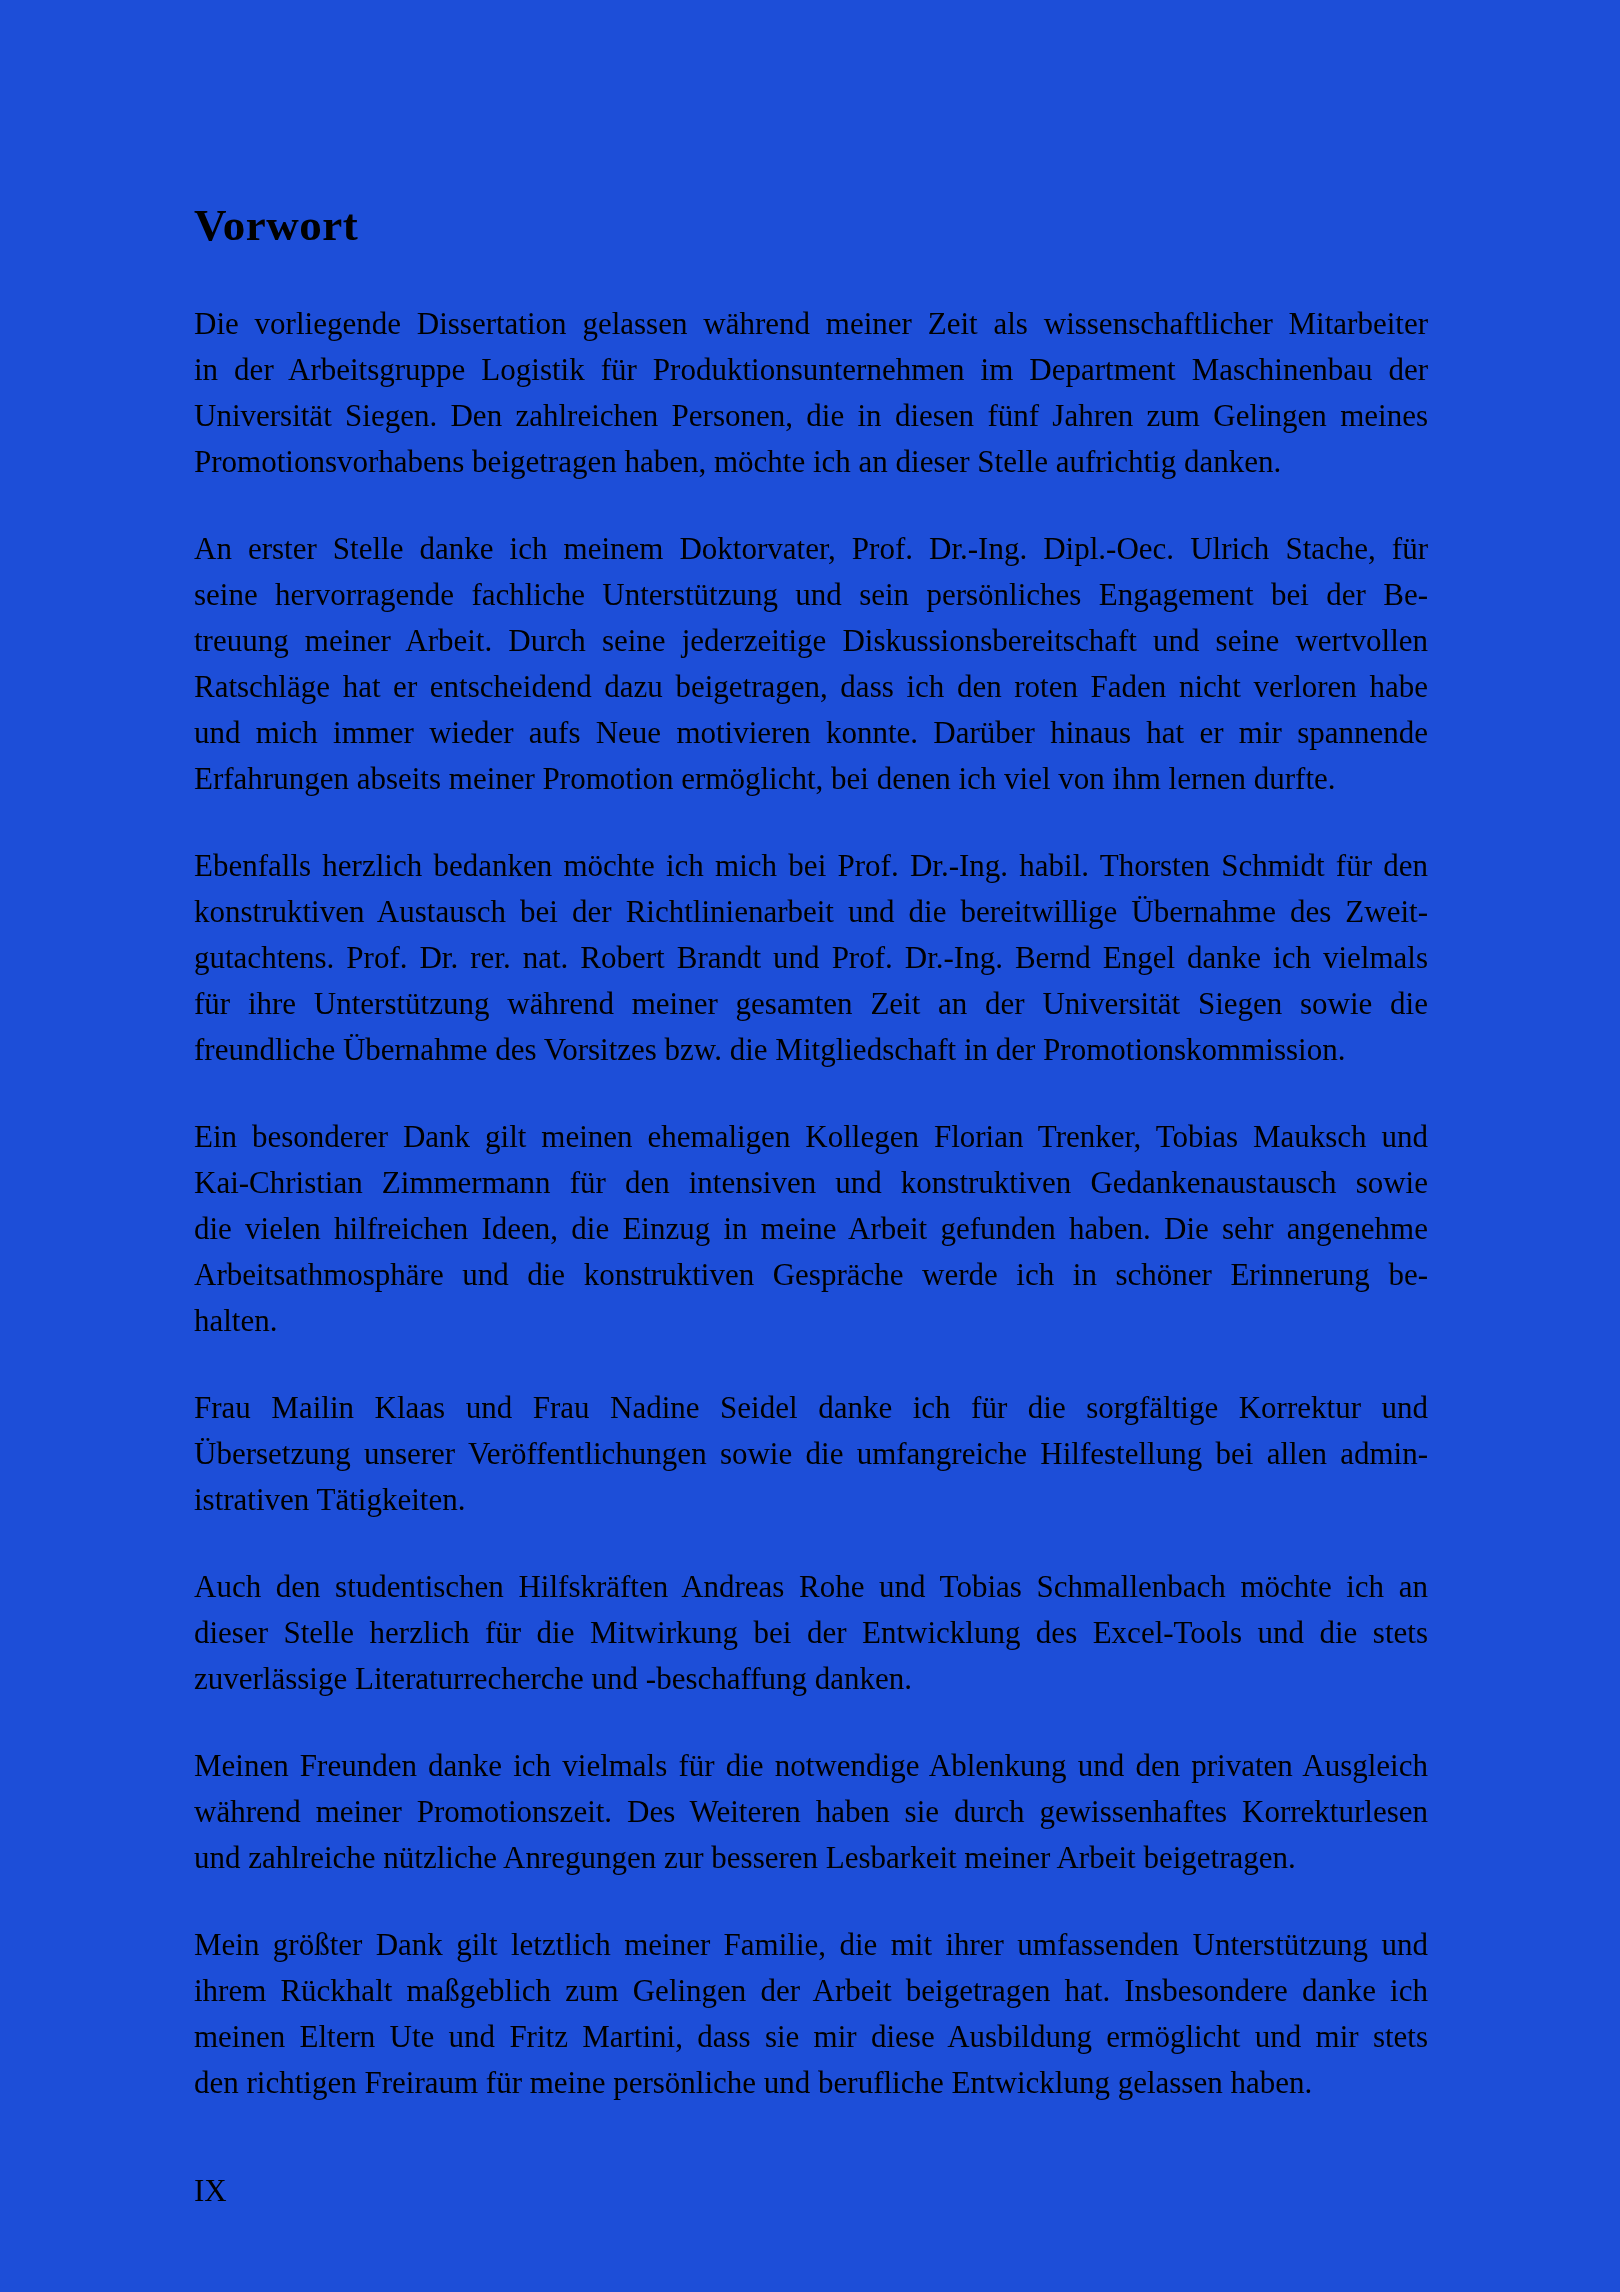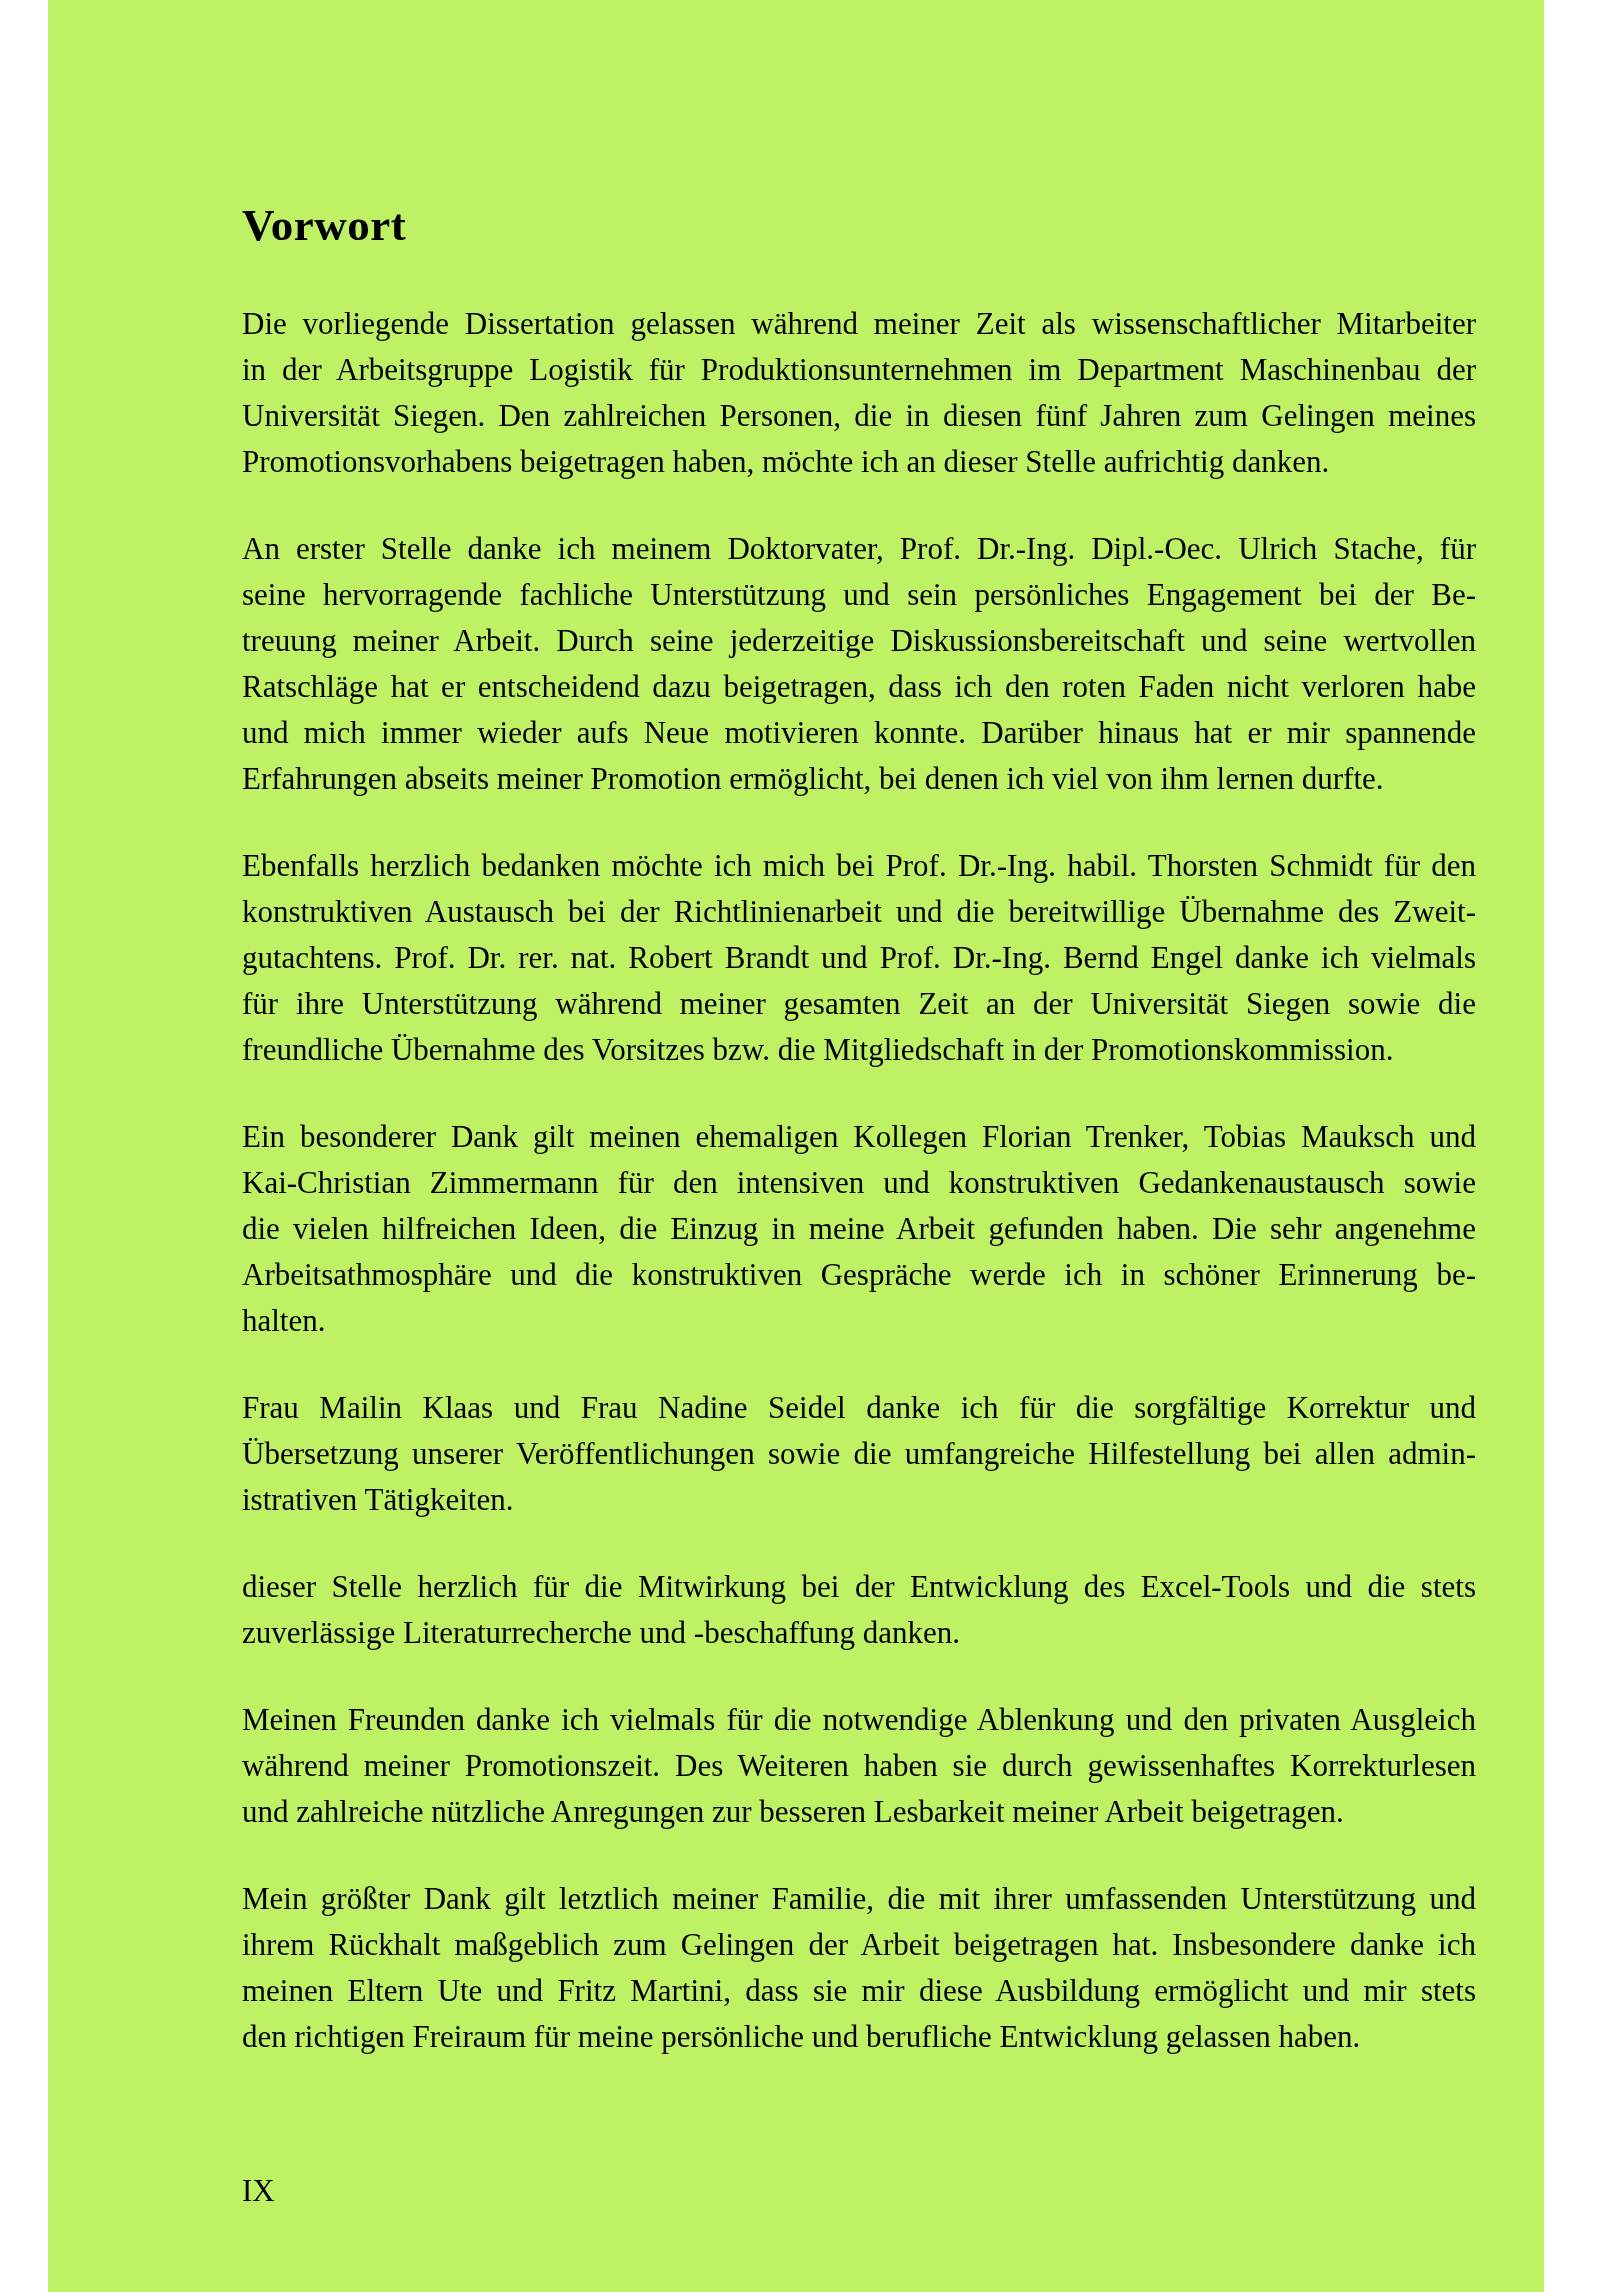--- a/index.html
+++ b/index.html
@@ -2,27 +2,26 @@
 <html lang="de"><head>
 <meta charset="utf-8">
 <style>
   html, body {
     margin: 0;
     padding: 0;
     background: #ffffff;
   }
   .page {
     position: relative;
-    width: 1496px;
+    width: 1620px;
     height: 2293px;
-    background: #bef264;
+    background: #1d4ed8;
     color: #000000;
     font-family: "Liberation Serif", "DejaVu Serif", serif;
     overflow: hidden;
-    margin-left: 48px;
   }
   .content {
     position: absolute;
     left: 194px;
     top: 0;
     width: 1234px;
     padding-top: 196px;
   }
   .title {
     margin: 0 0 46px 0;
@@ -95,20 +94,21 @@
           <div class="line">die vielen hilfreichen Ideen, die Einzug in meine Arbeit gefunden haben. Die sehr angenehme</div>
           <div class="line">Arbeitsathmosphäre und die konstruktiven Gespräche werde ich in schöner Erinnerung be-</div>
           <div class="line last">halten.</div>
         </div>
         <div class="paragraph">
           <div class="line">Frau Mailin Klaas und Frau Nadine Seidel danke ich für die sorgfältige Korrektur und</div>
           <div class="line">Übersetzung unserer Veröffentlichungen sowie die umfangreiche Hilfestellung bei allen admin-</div>
           <div class="line last">istrativen Tätigkeiten.</div>
         </div>
         <div class="paragraph">
+          <div class="line">Auch den studentischen Hilfskräften Andreas Rohe und Tobias Schmallenbach möchte ich an</div>
           <div class="line">dieser Stelle herzlich für die Mitwirkung bei der Entwicklung des Excel-Tools und die stets</div>
           <div class="line last">zuverlässige Literaturrecherche und -beschaffung danken.</div>
         </div>
         <div class="paragraph">
           <div class="line">Meinen Freunden danke ich vielmals für die notwendige Ablenkung und den privaten Ausgleich</div>
           <div class="line">während meiner Promotionszeit. Des Weiteren haben sie durch gewissenhaftes Korrekturlesen</div>
           <div class="line last">und zahlreiche nützliche Anregungen zur besseren Lesbarkeit meiner Arbeit beigetragen.</div>
         </div>
         <div class="paragraph">
           <div class="line">Mein größter Dank gilt letztlich meiner Familie, die mit ihrer umfassenden Unterstützung und</div>

